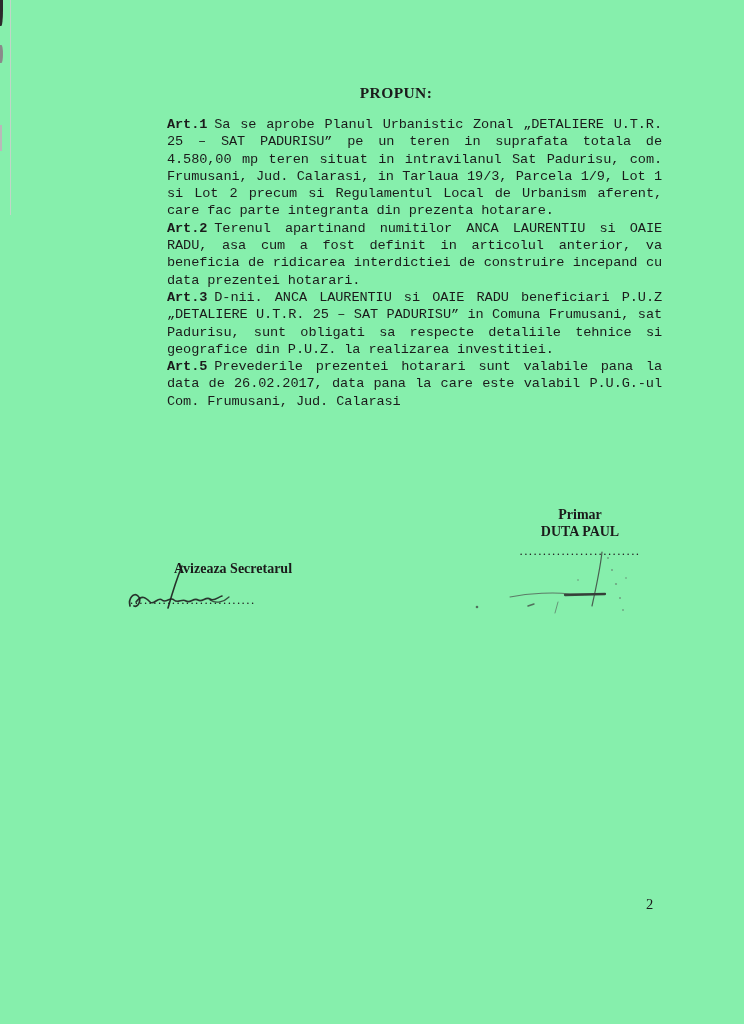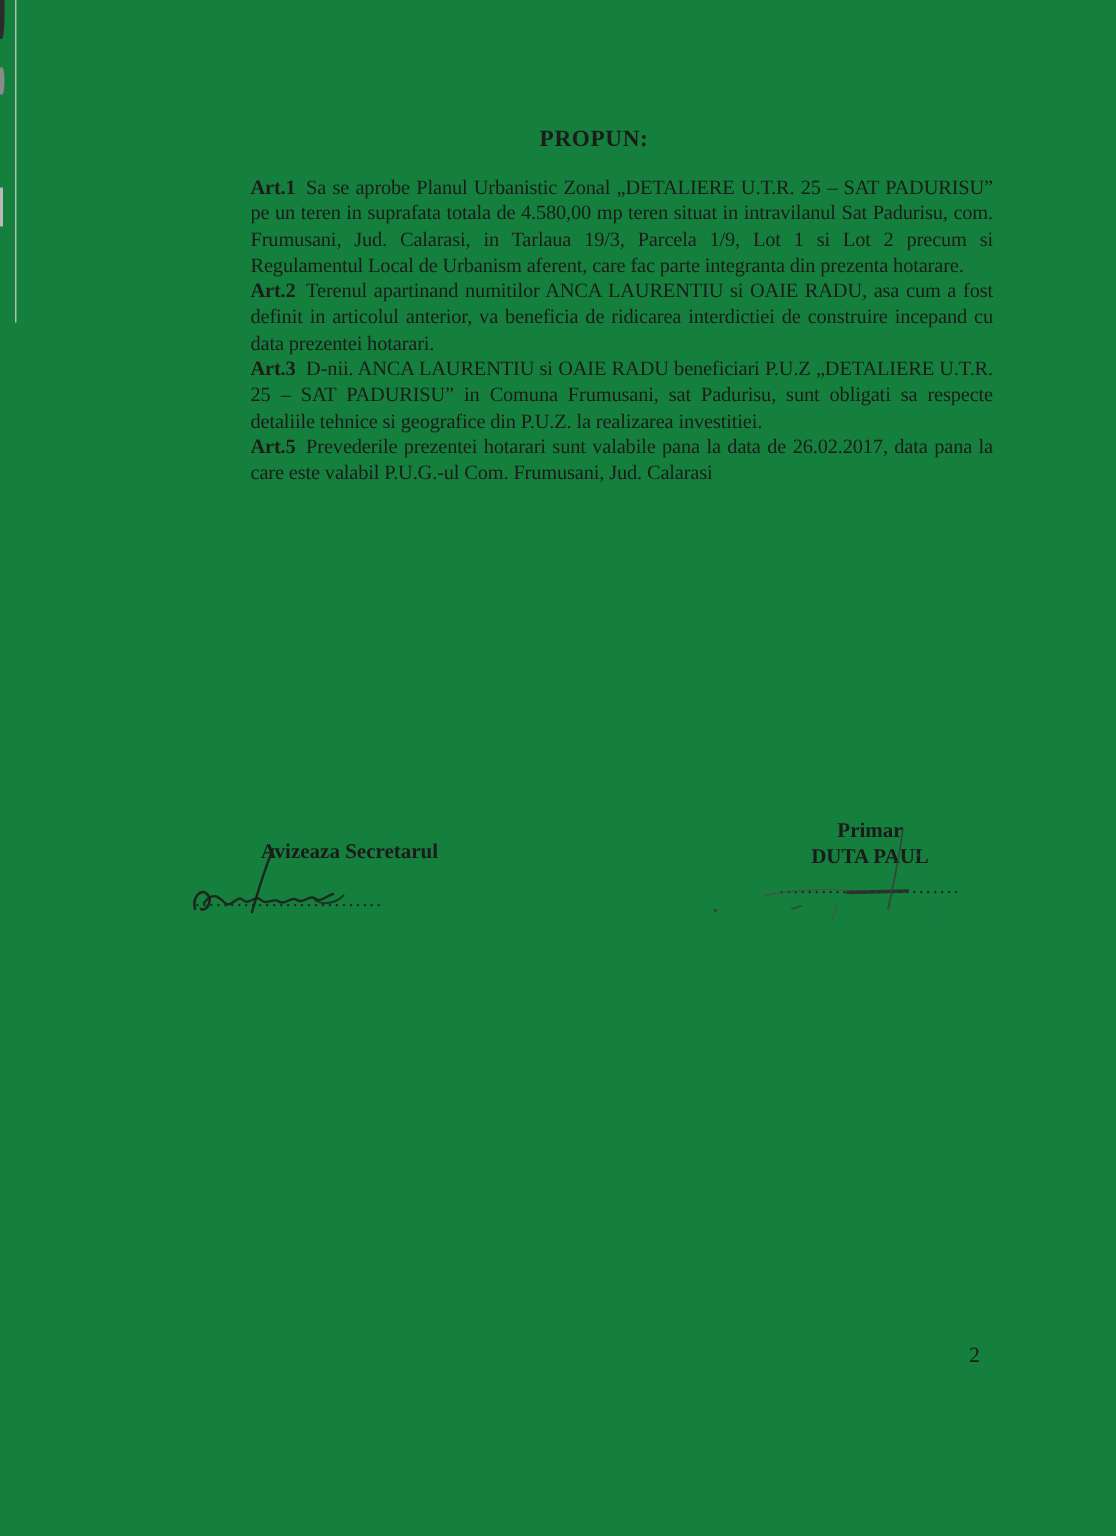--- a/index.html
+++ b/index.html
@@ -1,20 +1,20 @@
 <!DOCTYPE html>
 <html><head>
 <meta charset="utf-8">
 <style>
   html, body { margin: 0; padding: 0; background: #e8e8e8; }
   .page {
     position: relative;
     width: 744px; height: 1024px;
     margin: 0 auto;
-    background: #15803d;
+    background: #86efac;
     font-family: "Liberation Serif", serif;
     color: #1b1b1b;
     overflow: hidden;
   }
 
   
   .edge-line   { position: absolute; left: 10px; top: 0; width: 1px; height: 215px; background: #cfcfcf; opacity: .8; }
   .edge-sliver { position: absolute; left: 0; top: 0; width: 3px; height: 26px; background: #2b2b2b; border-radius: 0 0 60% 0; }
   .edge-knot1  { position: absolute; left: 0; top: 45px; width: 3px; height: 18px; background: #8a8a8a; border-radius: 0 50% 50% 0; }
   .edge-knot2  { position: absolute; left: 0; top: 125px; width: 2px; height: 26px; background: #b9b9b9; }
@@ -23,32 +23,32 @@
     position: absolute; top: 84px; left: 130px; width: 532px;
     margin: 0; text-align: center;
     font-size: 15.5px; font-weight: bold; letter-spacing: .4px;
   }
 
   .articles {
     position: absolute; top: 116px; left: 167px; width: 495px;
     font-size: 13.6px; line-height: 17.3px;
     text-align: justify; letter-spacing: -0.1px;
   }
-  .articles p { margin: 0; }
+  .articles p { margin: 0; font-family: Liberation Mono, monospace; }
   .art-label { font-weight: bold; padding-right: 7px; }
 
   .announcement {
     position: absolute; top: 431px; left: 130px; width: 533px;
     margin: 0; font-size: 13.8px; font-weight: bold;
     line-height: 18.2px; text-align: justify; text-indent: 73px;
   }
 
   .sig-primar {
     position: absolute; top: 507px; left: 505px; width: 150px;
-    text-align: center; font-size: 14px; font-weight: bold; line-height: 16.5px; margin-top: 40px;
+    text-align: center; font-size: 14px; font-weight: bold; line-height: 16.5px;
   }
   .sig-primar .dotted { font-weight: normal; letter-spacing: 1.4px; font-size: 13px; margin-top: 3px; color: #222; }
 
   .sig-secretar-label {
     position: absolute; top: 561px; left: 148px;
     font-size: 14px; font-weight: bold; margin-left: 26px;
   }
   .sig-secretar-dotted {
     position: absolute; top: 592px; left: 130px;
     font-size: 13px; letter-spacing: 1.4px; color: #222;

